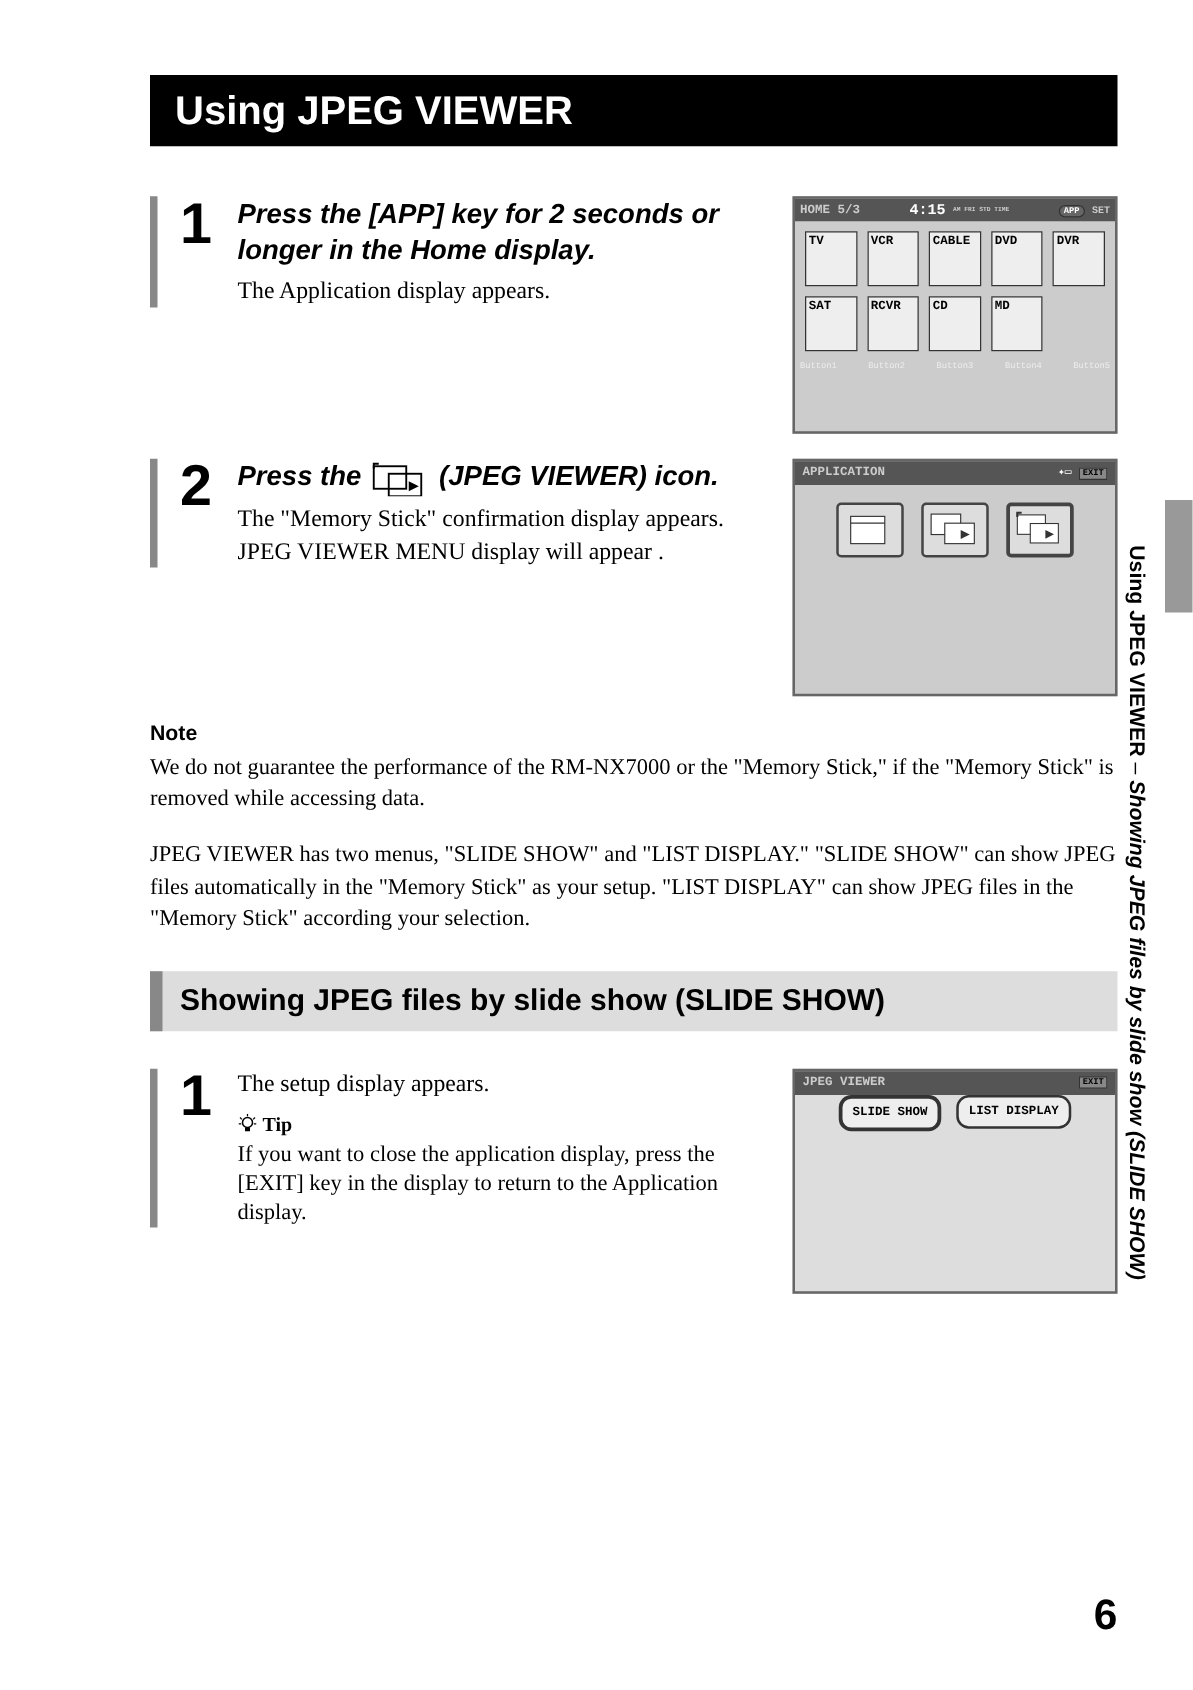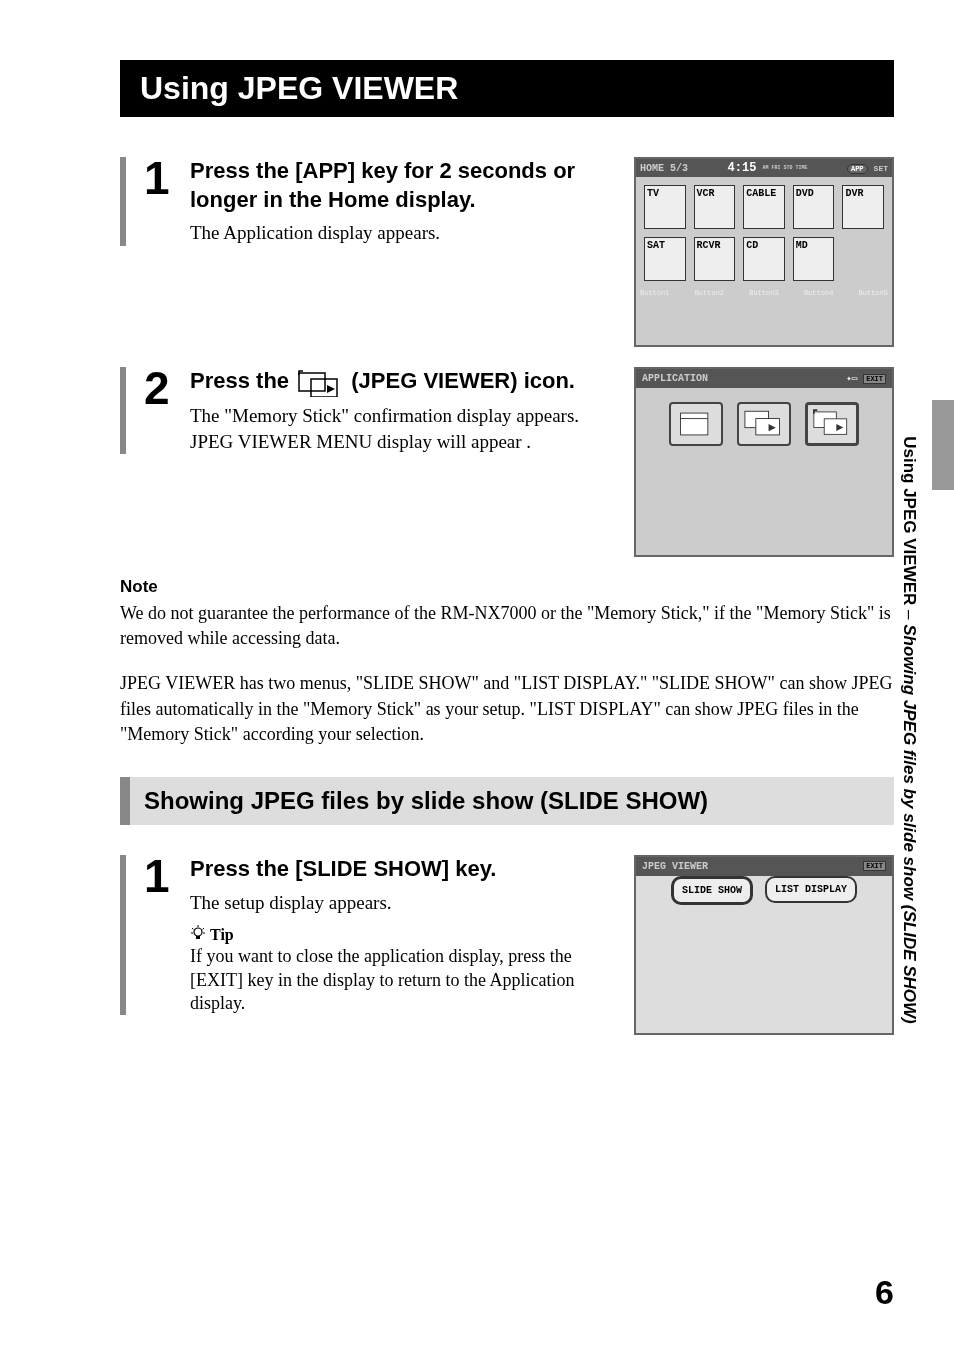--- a/index.html
+++ b/index.html
@@ -44,20 +44,21 @@
     line-height: 1;
     margin-top: -2px;
   }
   .step-body { flex: 1; }
   .step-title {
     font-family: Arial, Helvetica, sans-serif;
     font-weight: bold;
     font-size: 22px;
     line-height: 1.3;
     margin-bottom: 6px;
+    font-style: italic;
   }
   .step-text {
     font-size: 19px;
     line-height: 1.35;
   }
   .row {
     display: flex;
     gap: 30px;
     align-items: flex-start;
     margin-bottom: 20px;
@@ -354,21 +355,20 @@
   <div class="body-text">JPEG VIEWER has two menus, "SLIDE SHOW" and "LIST DISPLAY." "SLIDE SHOW" can show JPEG files automatically in the "Memory Stick" as your setup. "LIST DISPLAY" can show JPEG files in the "Memory Stick" according your selection.</div>
 
   <div class="subsection">Showing JPEG files by slide show (SLIDE SHOW)</div>
 
   <div class="row">
     <div class="left">
       <div class="step">
         <div class="step-bar"></div>
         <div class="step-num">1</div>
         <div class="step-body">
-          <div class="step-title">Press the [SLIDE SHOW] key.</div>
           <div class="step-text">The setup display appears.</div>
           <div class="tip-head">
             <span>
               <svg width="16" height="16" viewBox="0 0 16 16">
                   <circle cx="8" cy="7" r="4" fill="none" stroke="#000" stroke-width="1.2"></circle>
                   <line x1="8" y1="0" x2="8" y2="2" stroke="#000"></line>
                   <line x1="2" y1="3" x2="3.5" y2="4.5" stroke="#000"></line>
                   <line x1="14" y1="3" x2="12.5" y2="4.5" stroke="#000"></line>
                   <line x1="1" y1="8" x2="3" y2="8" stroke="#000"></line>
                   <line x1="13" y1="8" x2="15" y2="8" stroke="#000"></line>

